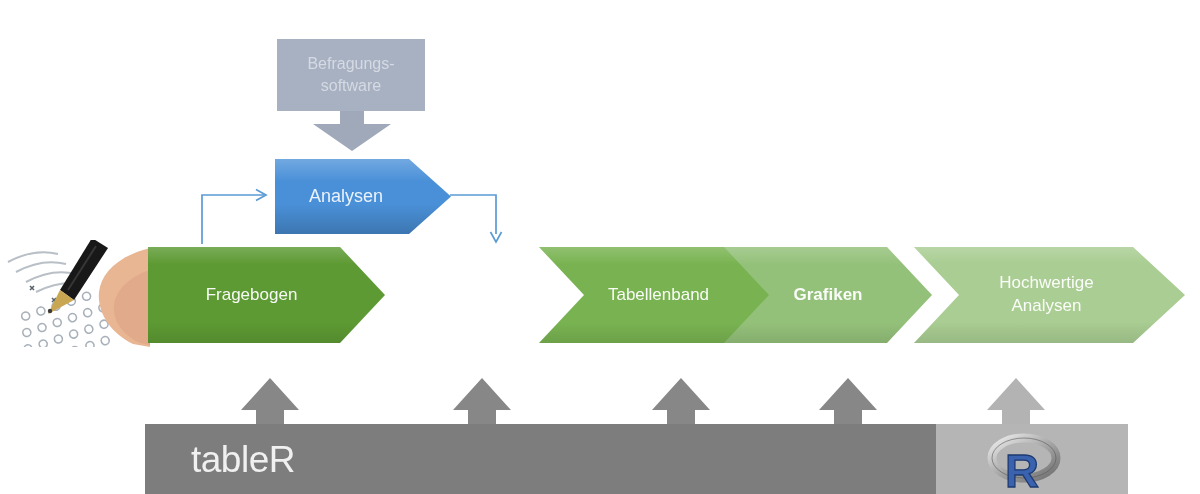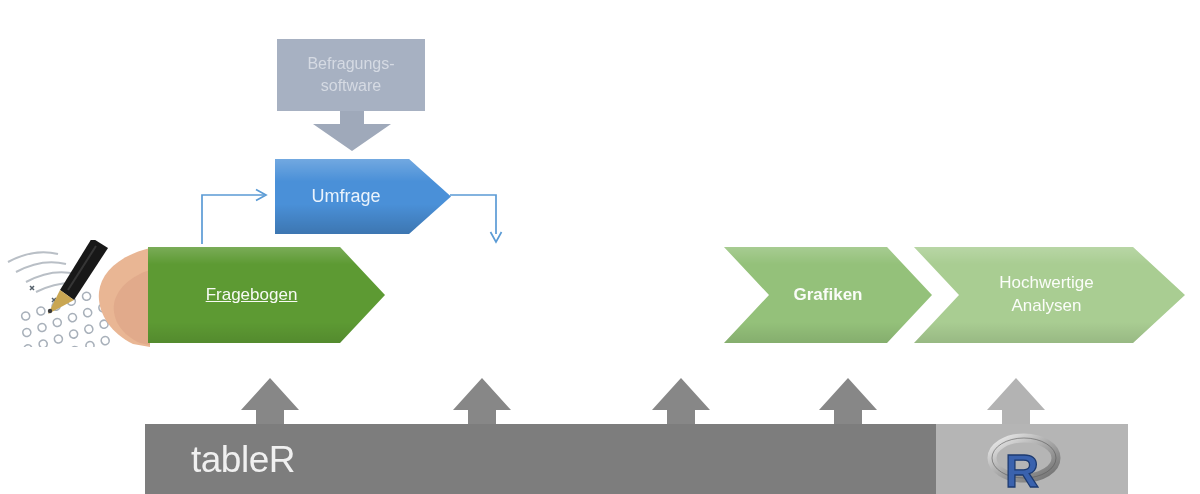--- a/index.html
+++ b/index.html
@@ -25,21 +25,21 @@
   }
   
   .seg{
     position:absolute;top:233px;height:96px;
     display:flex;align-items:center;justify-content:center;
     color:rgba(255,255,255,.95);font-size:17px;text-align:center;
     box-sizing:border-box;
     background-image:linear-gradient(180deg, rgba(255,255,255,.18), rgba(255,255,255,0) 18%, rgba(0,0,0,0) 78%, rgba(0,0,0,.10));
   }
   .seg .lbl{display:block;}
-  .seg-point{clip-path:polygon(0 0, calc(100% - 45px) 0, 100% 50%, calc(100% - 45px) 100%, 0 100%);padding-right:30px;text-decoration:underline;}
+  .seg-point{clip-path:polygon(0 0, calc(100% - 45px) 0, 100% 50%, calc(100% - 45px) 100%, 0 100%);padding-right:30px;}
   .seg-mid{clip-path:polygon(0 0, calc(100% - 45px) 0, 100% 50%, calc(100% - 45px) 100%, 0 100%, 45px 50%);padding-left:30px;padding-right:30px;}
   .seg-last{clip-path:polygon(0 0, calc(100% - 52px) 0, 100% 50%, calc(100% - 52px) 100%, 0 100%, 45px 50%);padding-left:34px;padding-right:40px;}
   .seg1{left:148px;width:237px;}
   .seg2{left:349px;width:226px;}
   .seg3{left:539px;width:239px;}
   .seg4{left:724px;width:208px;font-weight:bold;}
   .seg5{left:914px;width:271px;}
   .seg5 .lbl{max-width:150px;line-height:1.35;}
   
   .overlay{position:absolute;left:0;top:0;pointer-events:none;}
@@ -64,21 +64,21 @@
   <div class="sw-box" style="background-color: rgb(167, 177, 194);">
     <span>Befragungs-
 software</span>
   </div>
 
   <svg class="overlay" style="left:313px;top:97px;" width="78" height="40" viewBox="0 0 78 40">
     <polygon points="27,0 51,0 51,13 78,13 39,40 0,13 27,13" fill="#9fa9ba"></polygon>
   </svg>
 
   <div class="umfrage" style="background-color: rgb(74, 144, 216);">
-    <span>Umfrage</span>
+    <span>Analysen</span>
   </div>
 
   <svg class="overlay" width="1200" height="494" viewBox="0 0 1200 494">
     <g fill="none" stroke-width="1.7">
       <polyline points="202,230 202,181 264,181" stroke="#5b9bd5"></polyline>
       <polyline points="256,175.5 266,181 256,186.5" stroke="#5b9bd5"></polyline>
       <polyline points="450,181 496,181 496,220" stroke="#5b9bd5"></polyline>
       <polyline points="490.5,218 496,228 501.5,218" stroke="#5b9bd5"></polyline>
     </g>
   </svg>
@@ -131,20 +131,23 @@
 
     <polygon points="92,-2 108,8 74,60 60,50" fill="#181818"></polygon>
     <polygon points="74,60 60,50 48,74" fill="#c9a652"></polygon>
     <circle cx="50" cy="71" r="2.2" fill="#3a3a3a"></circle>
     <line x1="96" y1="6" x2="68" y2="50" stroke="#4a4a4a" stroke-width="2" opacity="0.6"></line>
   </svg>
 
   <div class="seg seg1 seg-point" style="background-color: rgb(93, 154, 51);">
     <span class="lbl">Fragebogen</span>
   </div>
+  <div class="seg seg3 seg-mid" style="background-color: rgb(121, 179, 81);">
+    <span class="lbl">Tabellenband</span>
+  </div>
   <div class="seg seg4 seg-mid" style="background-color: rgb(148, 193, 122);">
     <span class="lbl">Grafiken</span>
   </div>
   <div class="seg seg5 seg-last" style="background-color: rgb(169, 205, 146);">
     <span class="lbl">Hochwertige Analysen</span>
   </div>
 
   <svg class="overlay" style="left:0;top:360px;" width="1200" height="50" viewBox="0 0 1200 50">
     <polygon points="270,4 299,36 284,36 284,50 256,50 256,36 241,36" fill="#878787"></polygon>
     <polygon points="482,4 511,36 496,36 496,50 468,50 468,36 453,36" fill="#878787"></polygon>

